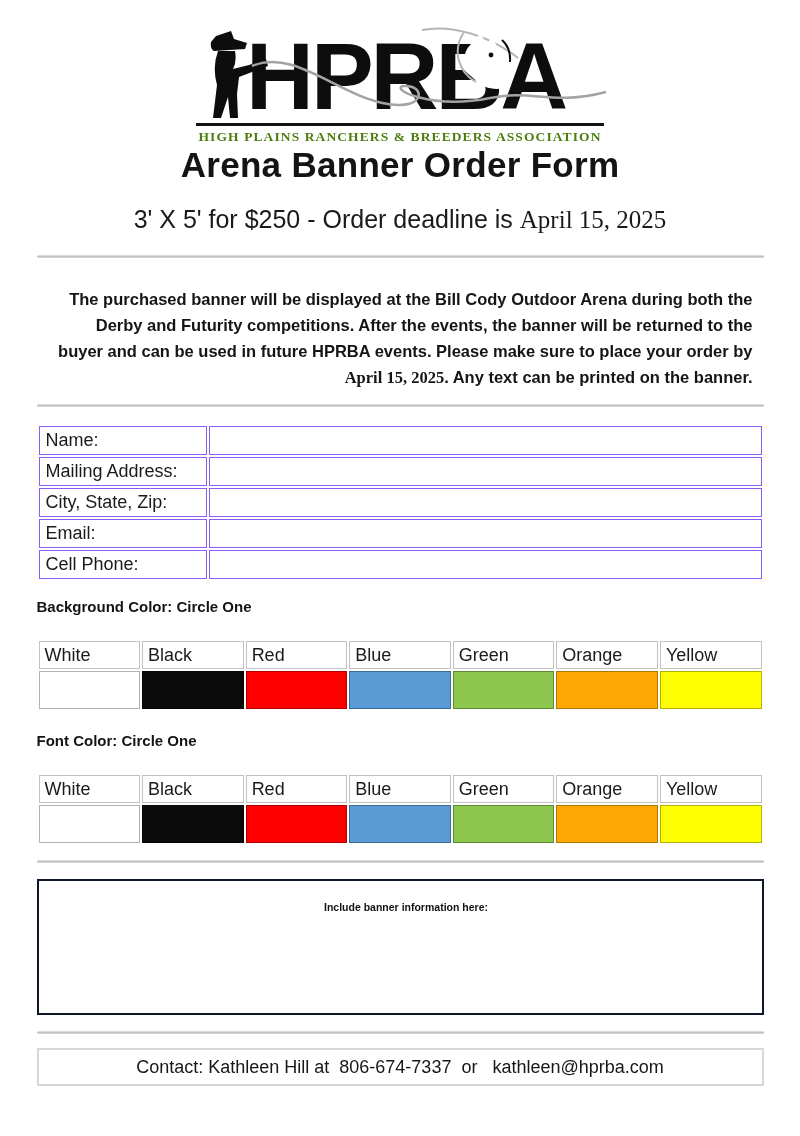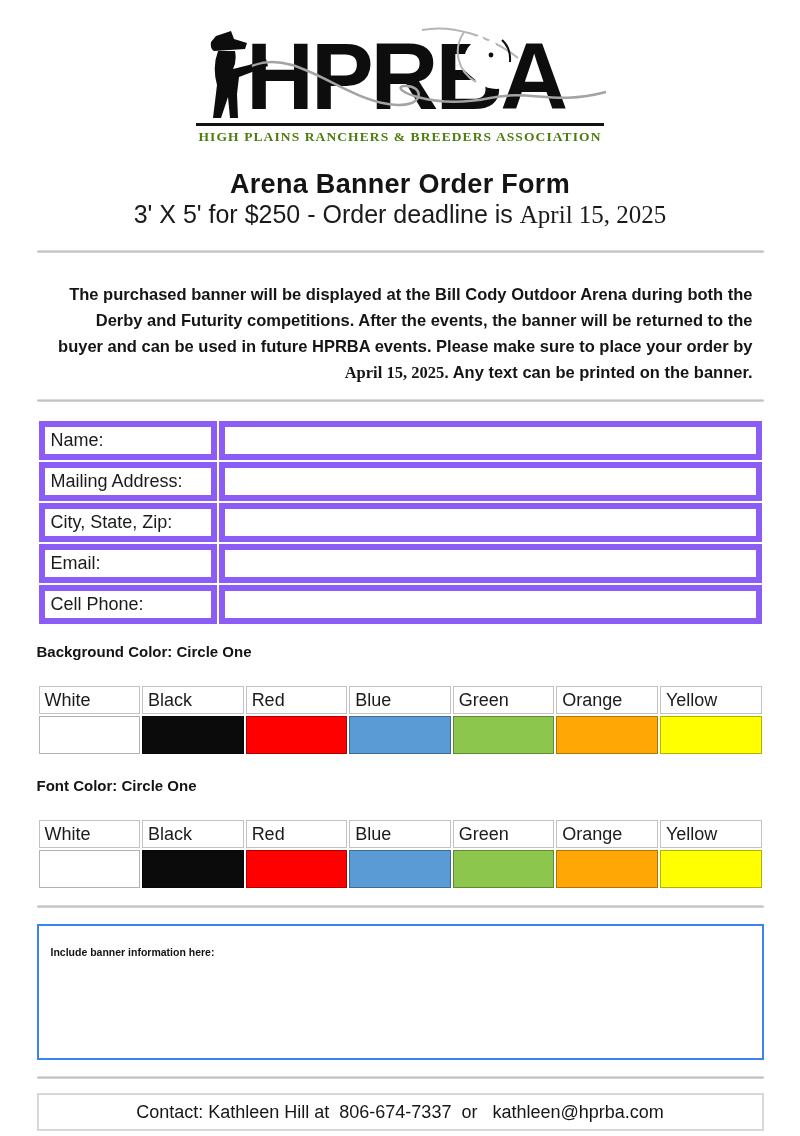--- a/index.html
+++ b/index.html
@@ -15,25 +15,25 @@
   .logo-wrap{padding-top:24px;text-align:center;}
   .logo-art{position:relative;width:420px;height:98px;margin:0 auto;}
   .logo-line{width:408px;height:3px;background:#121212;margin:1px auto 3px;}
   .logo-tagline{
     font-family:"Liberation Serif",serif;font-weight:bold;
     font-size:13.5px;letter-spacing:1.1px;color:#4d7c0f;white-space:nowrap;
   }
 
   
   .form-title{
-    margin-top:24px;text-align:center;
-    font-size:27px;font-weight:bold;color:#141414;letter-spacing:.3px;
+    text-align:center;
+    font-size:35px;font-weight:bold;color:#141414;letter-spacing:.3px;
   }
   .form-subtitle{
-    margin-top:0;text-align:center;font-size:25px;color:#1a1a1a;
+    margin-top:20px;text-align:center;font-size:25px;color:#1a1a1a;
   }
   .serif{font-family:"Liberation Serif",serif;}
 
   
   .rule{
     height:3px;border:none;border-radius:3px;
     background:linear-gradient(to bottom,#e6e6e6,#bfbfbf 55%,#dedede);
     margin:0;
   }
   .rule-1{margin-top:21px;}
@@ -44,21 +44,21 @@
   
   .intro{
     margin:28px auto 0;width:705px;
     text-align:right;font-weight:bold;font-size:16.5px;line-height:26px;color:#151515;
   }
 
   
   table{border-collapse:separate;border-spacing:2px;width:100%;}
   .info-table{margin-top:17px;}
   .info-table td{
-    border:6px solid #8b5cf6;background:#fff;
+    border:1px solid #8b5cf6;background:#fff;
     height:27px;font-size:18px;padding:0 0 0 6px;vertical-align:middle;color:#1b1b1b;
   }
   .info-table td.label-cell{width:160px;}
 
   
   .section-heading{
     margin-top:17px;text-align:left;
     font-size:15px;font-weight:bold;color:#141414;
   }
   .color-table{margin-top:24px;table-layout:fixed;}
@@ -69,21 +69,21 @@
   }
   .color-table .swatch-cell{
     border:1px solid rgba(0,0,0,0.3);
     height:34px;
   }
   .heading-font-color{margin-top:21px;}
 
   
   .banner-box{
     margin-top:16px;height:136px;
-    border:2px solid #3b82f6;background:#fff;box-sizing:border-box;
+    border:2px solid #0f172a;background:#fff;box-sizing:border-box;text-align:center;
   }
   .banner-box-label{
     padding:20px 0 0 12px;font-size:10.5px;font-weight:bold;color:#121212;
   }
 
   
   .contact-box{
     margin-top:14px;height:38px;
     border:2px solid #d8d8d8;background:#fff;box-sizing:border-box;
     display:flex;align-items:center;justify-content:center;

